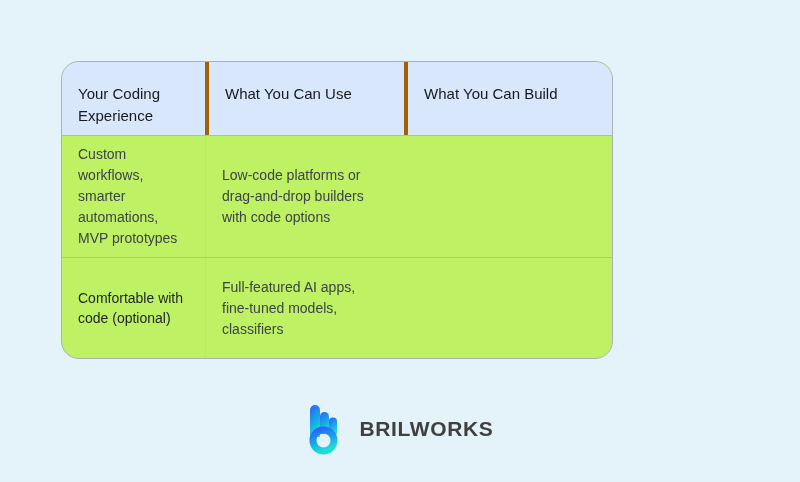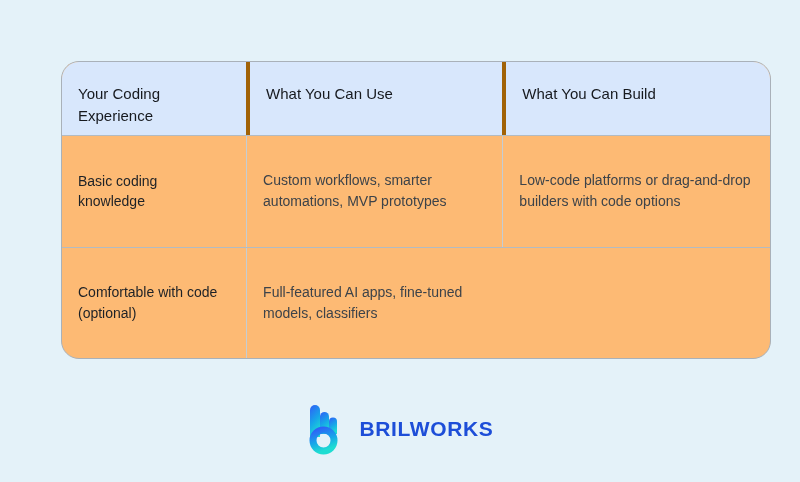--- a/index.html
+++ b/index.html
@@ -11,24 +11,24 @@
     height: 482px;
     position: relative;
     overflow: hidden;
     background: #E4F2F9;
     font-family: "Liberation Sans", sans-serif;
   }
   .table {
     position: absolute;
     left: 61px;
     top: 61px;
-    width: 710px;
+    width: 552px;
     height: 298px;
     box-sizing: border-box;
-    background: #fdba74;
+    background: #bef264;
     border: 1px solid #A9B1B9;
     border-radius: 18px;
     overflow: hidden;
     display: flex;
     flex-direction: column;
   }
   .thead {
     display: grid;
     grid-template-columns: 26% 36.2% 37.8%;
     background: #D8E7FC;
@@ -75,36 +75,35 @@
     display: flex;
     justify-content: center;
     align-items: center;
     gap: 13px;
   }
   .logo svg { display: block; }
   .brand {
     font-size: 21px;
     font-weight: 700;
     letter-spacing: 0.03em;
-    color: #1d4ed8;
+    color: #404040;
   }
 </style>
 </head>
 <body>
 
 <div class="table">
   <div class="thead">
     <div class="th">Your Coding Experience</div>
     <div class="th">What You Can Use</div>
     <div class="th">What You Can Build</div>
   </div>
 
 
   <div class="trow">
-    <div class="td exp">Basic coding knowledge</div>
     <div class="td">Custom workflows, smarter automations, MVP prototypes</div>
     <div class="td">Low-code platforms or drag-and-drop builders with code options</div>
   </div>
 
   <div class="trow">
     <div class="td exp">Comfortable with code (optional)</div>
     <div class="td">Full-featured AI apps, fine-tuned models, classifiers</div>
   </div>
 </div>
 

